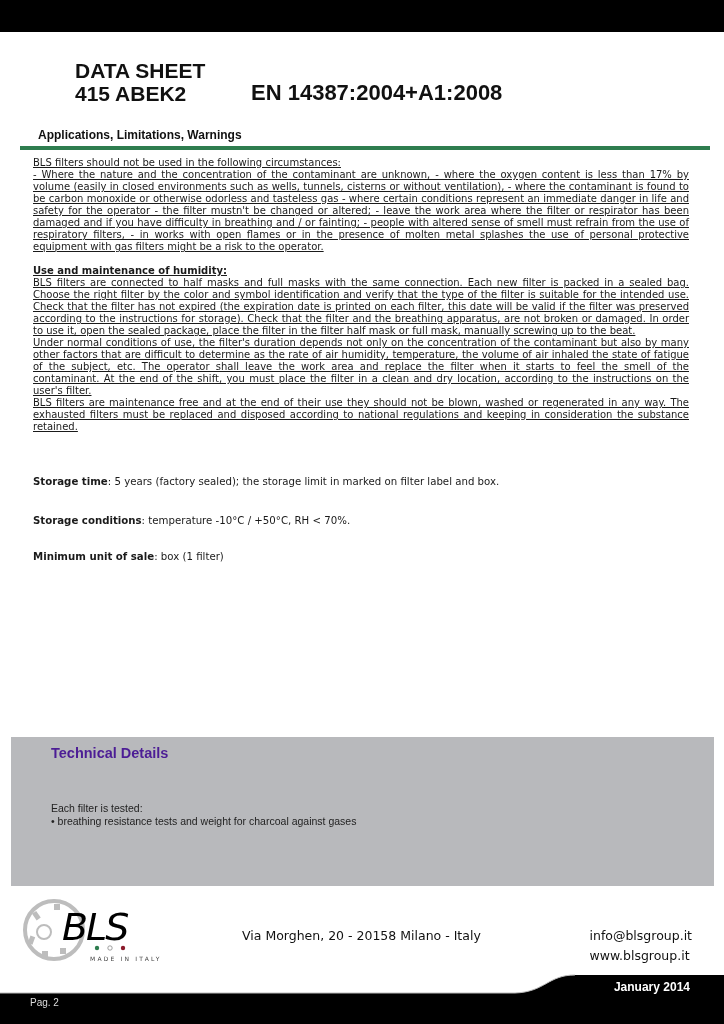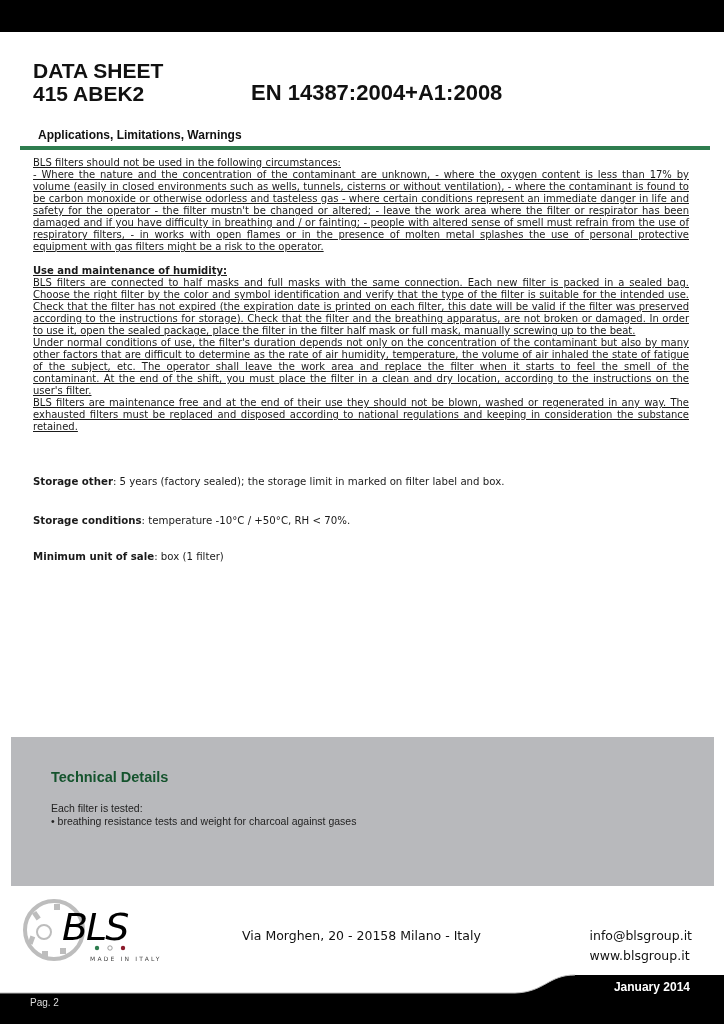--- a/index.html
+++ b/index.html
@@ -3,35 +3,35 @@
   <meta charset="utf-8">
   <style>
     html, body { margin: 0; padding: 0; }
     body {
       width: 724px; height: 1024px; position: relative; overflow: hidden;
       background: #ffffff; color: #111;
       font-family: "DejaVu Sans", "Liberation Sans", sans-serif;
     }
     .top-bar { position: absolute; left: 0; top: 0; width: 724px; height: 32px; background: #000; }
     .title-block { position: absolute; left: 33px; top: 59px; font-family: "Liberation Sans", sans-serif; font-weight: bold; font-size: 21px; line-height: 23px; color: #111; }
-    .title-block div { white-space: nowrap; }
+    .title-block div { white-space: nowrap; margin-left: 42px; }
     .standard { position: absolute; left: 251px; top: 81px; font-family: "Liberation Sans", sans-serif; font-weight: bold; font-size: 22px; line-height: 24px; color: #111; white-space: nowrap; }
     .section-heading { position: absolute; left: 38px; top: 128px; font-family: "Liberation Sans", sans-serif; font-weight: bold; font-size: 12px; color: #111; white-space: nowrap; }
     .green-rule { position: absolute; left: 20px; top: 146px; width: 690px; height: 4px; background: #2e7d4f; }
     .body-text {
       position: absolute; left: 33px; top: 157px; width: 656px;
       font-size: 10px; line-height: 12px; color: #1a1a1a; text-align: justify; text-decoration: underline;
     }
     .body-text p { margin: 0; }
     .body-text .gap { height: 12px; }
     .body-text .subhead { font-weight: bold; }
     .kv { position: absolute; left: 33px; font-size: 10.2px; line-height: 12px; color: #1a1a1a; white-space: nowrap; }
     .kv b { font-weight: bold; }
     .tech-panel { position: absolute; left: 11px; top: 737px; width: 703px; height: 149px; background: #b8b9bc; }
-    .tech-title { position: absolute; left: 40px; top: 32px; font-family: "Liberation Sans", sans-serif; font-weight: bold; font-size: 14.5px; color: #14532d; }
+    .tech-title { position: absolute; left: 40px; top: 8px; font-family: "Liberation Sans", sans-serif; font-weight: bold; font-size: 14.5px; color: #4c1d95; }
     .tech-text { position: absolute; left: 40px; top: 65px; font-family: "Liberation Sans", sans-serif; font-size: 10.5px; line-height: 12.5px; color: #222; }
     .logo { position: absolute; left: 22px; top: 898px; width: 140px; height: 66px; }
     .address { position: absolute; left: 242px; top: 926px; font-size: 12.5px; line-height: 20px; color: #111; white-space: nowrap; }
     .contact { position: absolute; right: 32px; top: 926px; font-size: 12.5px; line-height: 20px; color: #111; text-align: left; white-space: nowrap; }
     .footer { position: absolute; left: 0; top: 960px; width: 724px; height: 64px; }
     .footer svg { position: absolute; left: 0; top: 0; }
     .page-num { position: absolute; left: 30px; top: 997px; font-family: "Liberation Sans", sans-serif; font-size: 10px; color: #ddd; }
     .date { position: absolute; right: 34px; top: 980px; font-family: "Liberation Sans", sans-serif; font-weight: bold; font-size: 12px; color: #fff; }
   </style>
 </head>
@@ -52,21 +52,21 @@
   <p>BLS filters should not be used in the following circumstances:</p>
   <p>- Where the nature and the concentration of the contaminant are unknown, - where the oxygen content is less than 17% by volume (easily in closed environments such as wells, tunnels, cisterns or without ventilation), - where the contaminant is found to be carbon monoxide or otherwise odorless and tasteless gas  - where certain conditions represent an immediate danger in life and safety for the operator - the filter mustn't be changed or altered; - leave the work area where the filter or respirator has been damaged and if you have difficulty in breathing and / or fainting; - people with altered sense of smell must refrain from the use of respiratory filters, - in works with open flames or in the presence of molten metal splashes the use of personal protective equipment with gas filters might be a risk to the operator.</p>
   <div class="gap"></div>
   <p class="subhead">Use and maintenance of humidity:</p>
   <p>BLS filters are connected to half masks and full masks with the same connection. Each new filter is packed in a sealed bag. Choose the right filter by the color and symbol identification and verify that the type of the filter is suitable for the intended use. Check that the filter has not expired (the expiration date is printed on each filter, this date will be valid if the filter was preserved according to the instructions for storage). Check that the filter and the breathing apparatus, are not broken or damaged. In order to use it, open the sealed package, place the filter in the filter half mask or full mask,  manually screwing up to the beat.</p>
   <p>Under normal conditions of use, the filter's duration depends not only on the concentration of the contaminant but also by many other factors that are difficult to determine as the rate of air humidity, temperature, the volume of air inhaled the state of fatigue of the subject, etc. The operator shall leave the work area and replace the filter when it starts to feel the smell of the contaminant. At the end of the shift, you must place the filter in a clean and dry location, according to the instructions on the user's filter.</p>
   <p>BLS filters are maintenance free and at the end of their use they should not be blown, washed or regenerated in any way. The exhausted filters must be replaced and disposed according to national regulations and keeping in consideration the substance retained.</p>
 </div>
 
 <div class="kv" style="top:476px;">
-  <b>Storage other</b><span>: 5 years (factory sealed); the storage limit in marked on filter label and box.</span>
+  <b>Storage time</b><span>: 5 years (factory sealed); the storage limit in marked on filter label and box.</span>
 </div>
 <div class="kv" style="top:515px;">
   <b>Storage conditions</b><span>: temperature -10°C / +50°C, RH &lt; 70%.</span>
 </div>
 <div class="kv" style="top:551px;">
   <b>Minimum unit of sale</b><span>: box (1 filter)</span>
 </div>
 
 <div class="tech-panel">
   <div class="tech-title">Technical Details</div>

